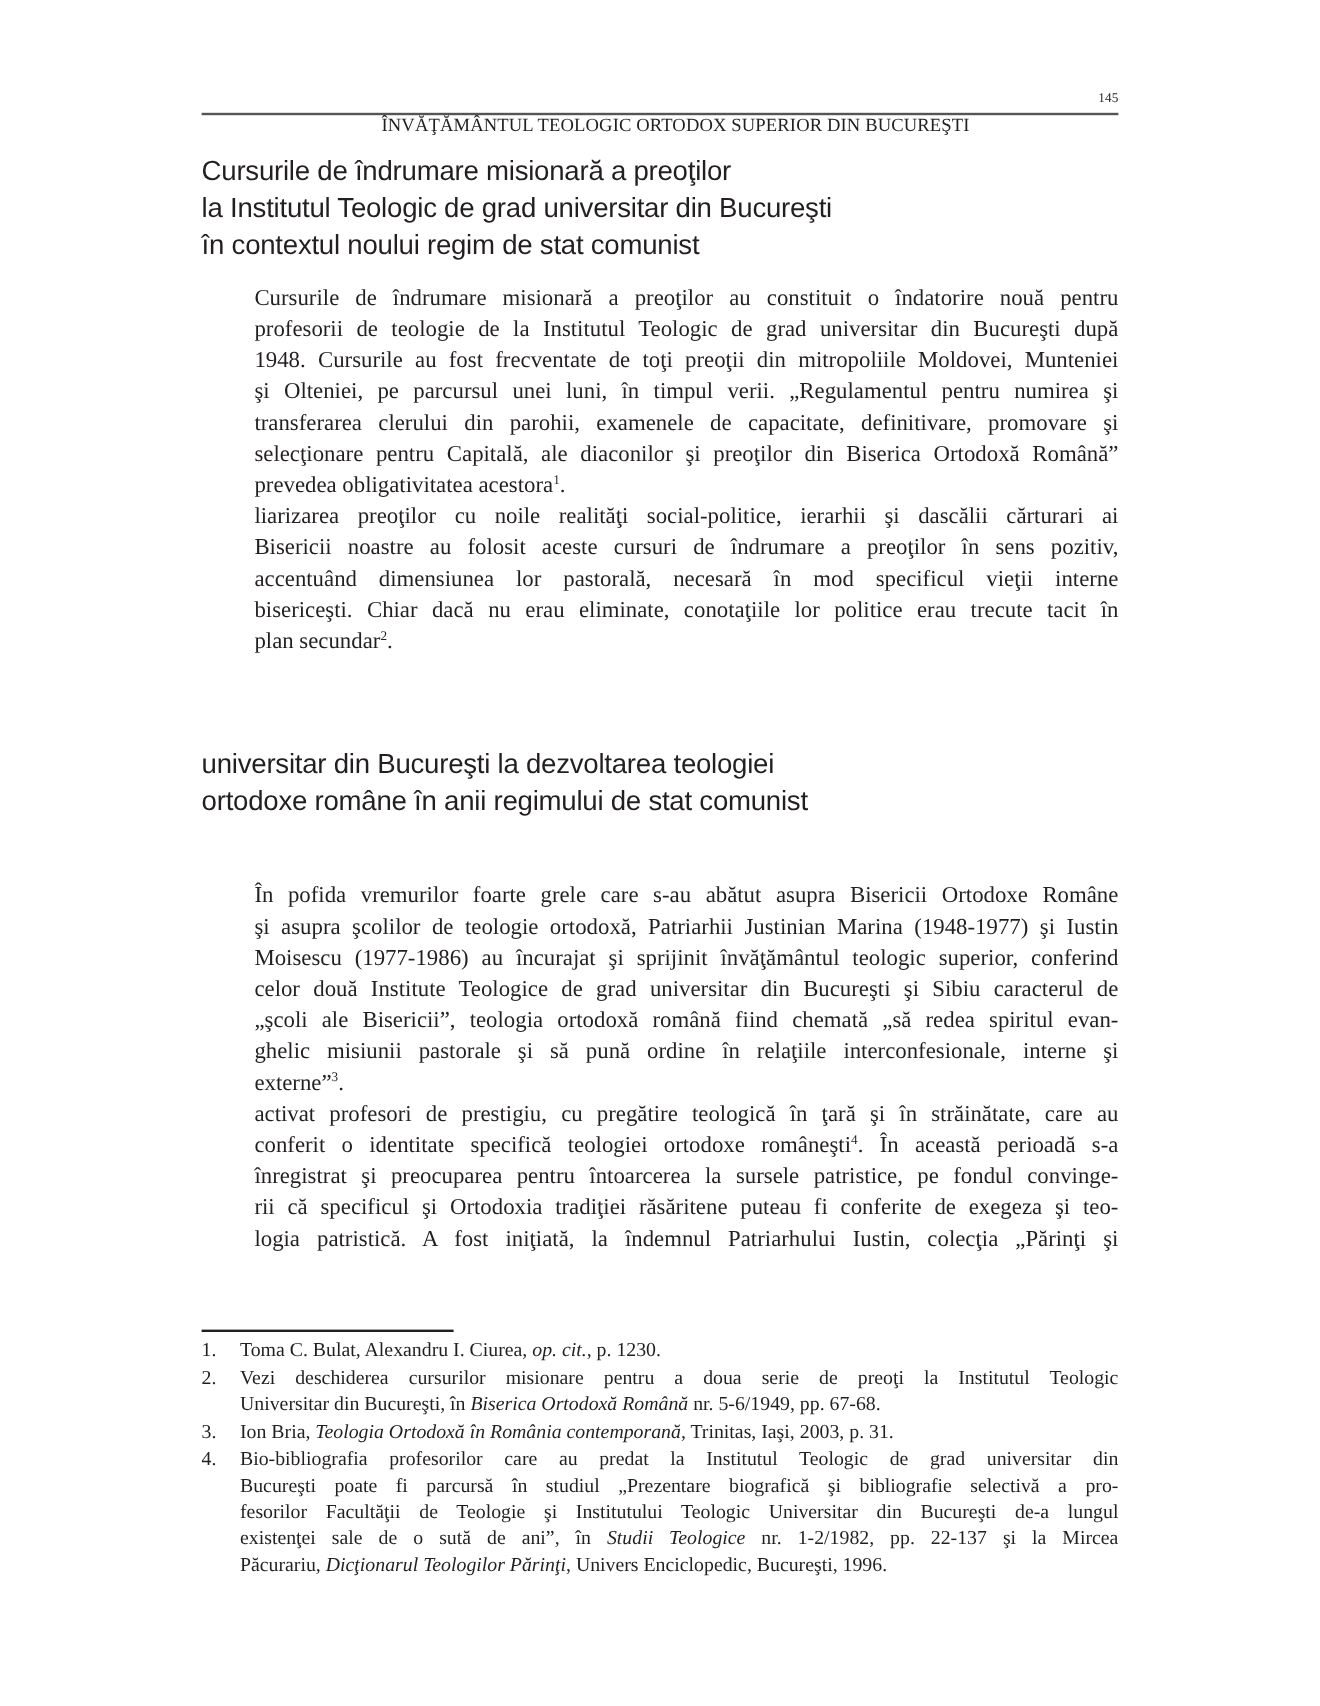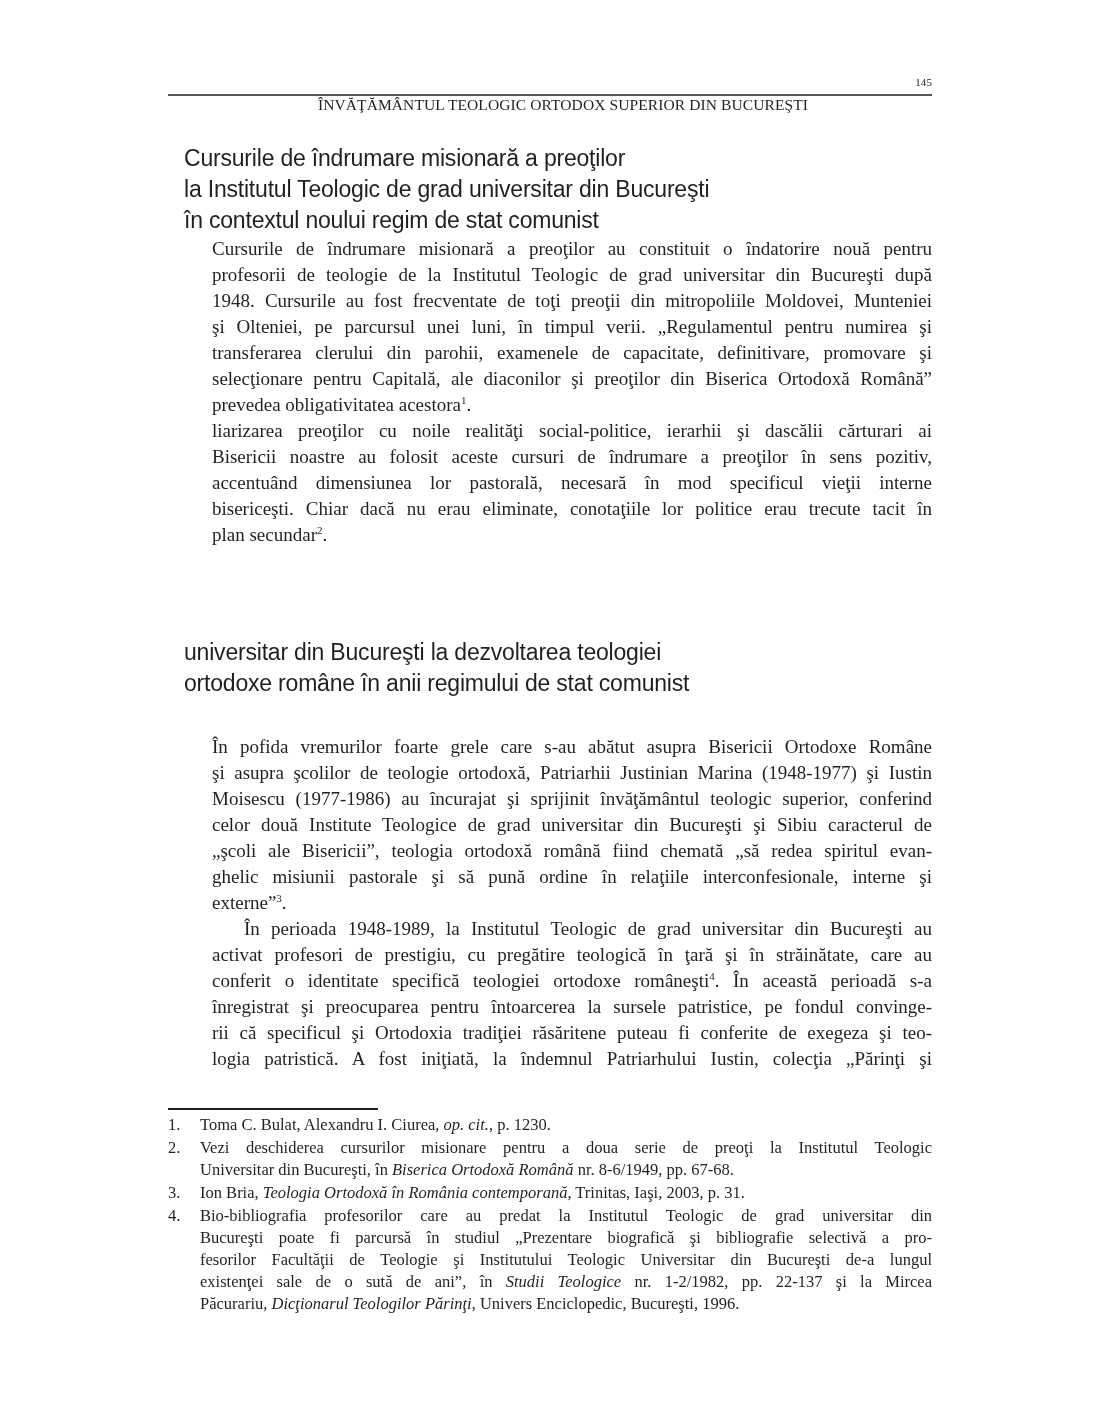--- a/index.html
+++ b/index.html
@@ -54,21 +54,21 @@
     }
     .section-heading {
       position: absolute;
       left: 0;
       width: 764px;
       font-family: "Liberation Sans", sans-serif;
       font-size: 23px;
       line-height: 31px;
       color: #231f20;
       font-weight: normal;
-      margin: 16px;
+      margin: 0;
       letter-spacing: -0.2px;
     }
     .section-heading span { display: block; white-space: nowrap; }
     .body-text {
       position: absolute;
       left: 0;
       width: 764px;
       font-family: "Liberation Serif", serif;
       font-size: 19px;
       line-height: 26px;
@@ -180,38 +180,37 @@
     <span class="line">În pofida vremurilor foarte grele care s-au abătut asupra Bisericii Ortodoxe Române</span>
     <span class="line">şi asupra şcolilor de teologie ortodoxă, Patriarhii Justinian Marina (1948-1977) şi Iustin</span>
     <span class="line">Moisescu (1977-1986) au încurajat şi sprijinit învăţământul teologic superior, conferind</span>
     <span class="line">celor două Institute Teologice de grad universitar din Bucureşti şi Sibiu caracterul de</span>
     <span class="line">„şcoli ale Bisericii”, teologia ortodoxă română fiind chemată „să redea spiritul evan-</span>
     <span class="line">ghelic misiunii pastorale şi să pună ordine în relaţiile interconfesionale, interne şi</span>
     <span class="line last"><span>externe”</span><sup>3</sup><span>.</span></span>
   </div>
 
   <div class="body-text" style="top:916px;">
-    <span class="line indent">În perioada 1948-1989, la Institutul Teologic de grad universitar din Bucureşti au</span>
     <span class="line">activat profesori de prestigiu, cu pregătire teologică în ţară şi în străinătate, care au</span>
     <span class="line" id="line-fn4">conferit o identitate specifică teologiei ortodoxe româneşti<sup>4</sup>. În această perioadă s-a</span>
     <span class="line">înregistrat şi preocuparea pentru întoarcerea la sursele patristice, pe fondul convinge-</span>
     <span class="line">rii că specificul şi Ortodoxia tradiţiei răsăritene puteau fi conferite de exegeza şi teo-</span>
     <span class="line">logia patristică. A fost iniţiată, la îndemnul Patriarhului Iustin, colecţia „Părinţi şi</span>
   </div>
 
   <div class="footnote-rule"></div>
   <ol class="footnotes" id="footnotes">
       <li class="footnote">
         <span class="fn-num">1.</span>
         <span class="fn-line last"><span>Toma C. Bulat, Alexandru I. Ciurea, </span><em>op. cit.</em><span>, p. 1230.</span></span>
       </li>
       <li class="footnote">
         <span class="fn-num">2.</span>
         <span class="fn-line"><span>Vezi deschiderea cursurilor misionare pentru a doua serie de preoţi la Institutul Teologic</span></span>
-        <span class="fn-line last"><span>Universitar din Bucureşti, în </span><em>Biserica Ortodoxă Română</em><span> nr. 8-6/1949, pp. 67-68.</span></span>
+        <span class="fn-line last"><span>Universitar din Bucureşti, în </span><em>Biserica Ortodoxă Română</em><span> nr. 5-6/1949, pp. 67-68.</span></span>
       </li>
       <li class="footnote">
         <span class="fn-num">3.</span>
         <span class="fn-line last"><span>Ion Bria, </span><em>Teologia Ortodoxă în România contemporană</em><span>, Trinitas, Iaşi, 2003, p. 31.</span></span>
       </li>
       <li class="footnote">
         <span class="fn-num">4.</span>
         <span class="fn-line"><span>Bio-bibliografia profesorilor care au predat la Institutul Teologic de grad universitar din</span></span>
         <span class="fn-line"><span>Bucureşti poate fi parcursă în studiul „Prezentare biografică şi bibliografie selectivă a pro-</span></span>
         <span class="fn-line"><span>fesorilor Facultăţii de Teologie şi Institutului Teologic Universitar din Bucureşti de-a lungul</span></span>

